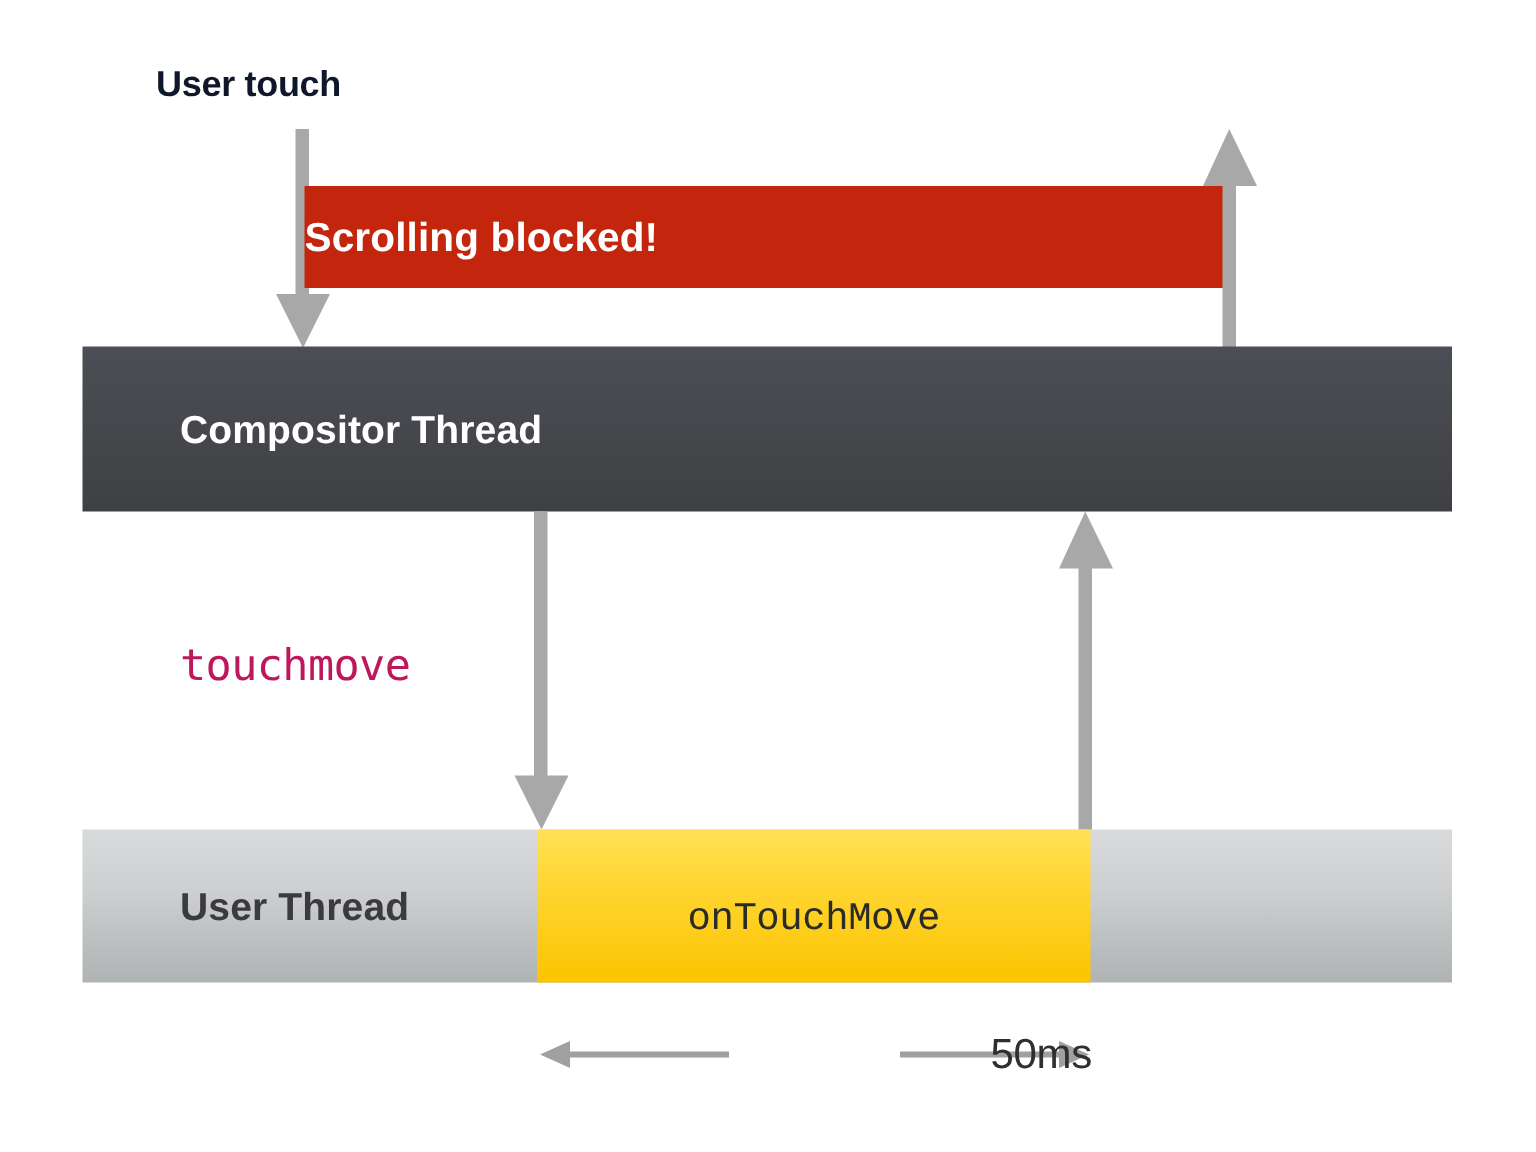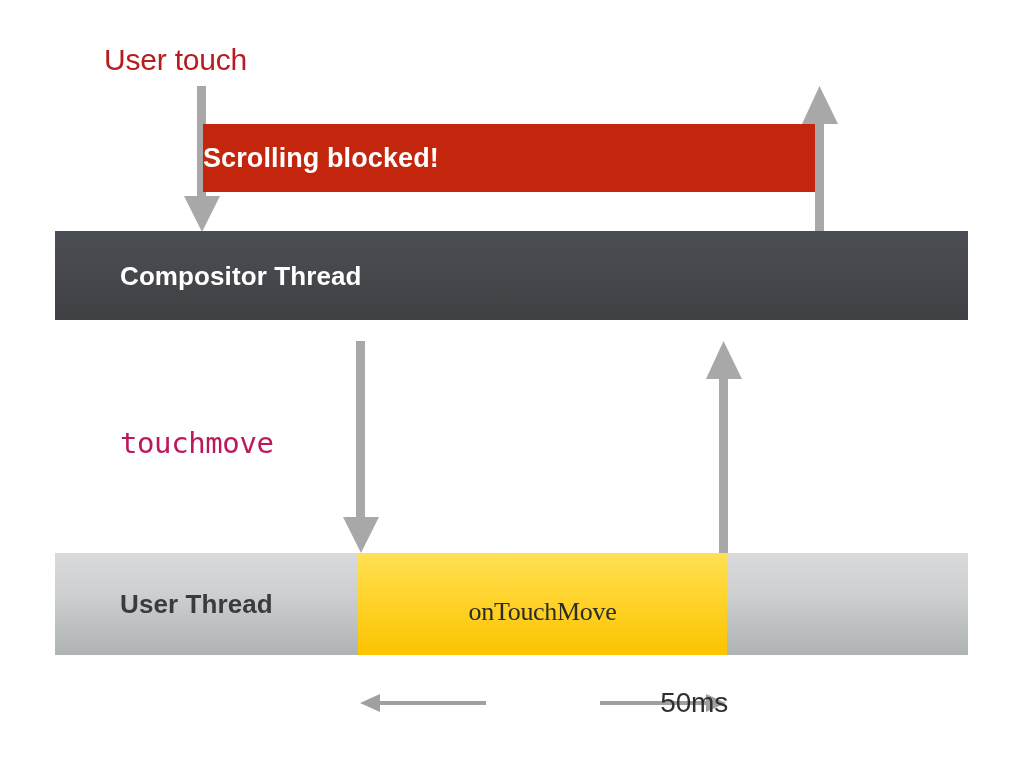--- a/index.html
+++ b/index.html
@@ -17,23 +17,23 @@
     position: relative;
     width: 1024px;
     height: 768px;
     background: #ffffff;
     overflow: hidden;
   }
 
   
   .callout-label {
     position: absolute;
-    font-weight: normal;
-    color: #b91c1c;
-    font-size: 30px;
+    font-weight: bold;
+    color: #0f172a;
+    font-size: 24px;
     line-height: 1;
     white-space: nowrap;
     letter-spacing: -0.2px;
   }
   #label-user-touch {
     left: 104px;
     top: 45px;
   }
   #label-commit-gpu {
     left: 680px;
@@ -65,21 +65,21 @@
     line-height: 1;
     letter-spacing: 0.1px;
   }
 
   
   #compositor-bar {
     position: absolute;
     left: 55px;
     top: 231px;
     width: 913px;
-    height: 89px;
+    height: 110px;
     background: linear-gradient(to bottom, #4b4e54 0%, #46484d 45%, #3e4043 100%);
     display: flex;
     align-items: center;
   }
   #compositor-bar-label {
     color: #ffffff;
     font-weight: bold;
     font-size: 26px;
     line-height: 1;
     margin-left: 65px;
@@ -113,21 +113,21 @@
     width: 369px;          
     height: 102px;
     background: linear-gradient(to bottom, #ffe155 0%, #ffd634 35%, #fcc400 100%);
     display: flex;
     align-items: center;
     justify-content: center;
   }
   #ontouchmove-label {
     color: #2b2b28;
     font-size: 26px;
-    font-family: Liberation Serif, serif;
+    font-family: Liberation Mono, monospace;
     line-height: 1;
     letter-spacing: -0.3px;
     margin-top: 16px;
   }
 
   
   #touchmove-label {
     position: absolute;
     left: 120px;
     top: 429px;

